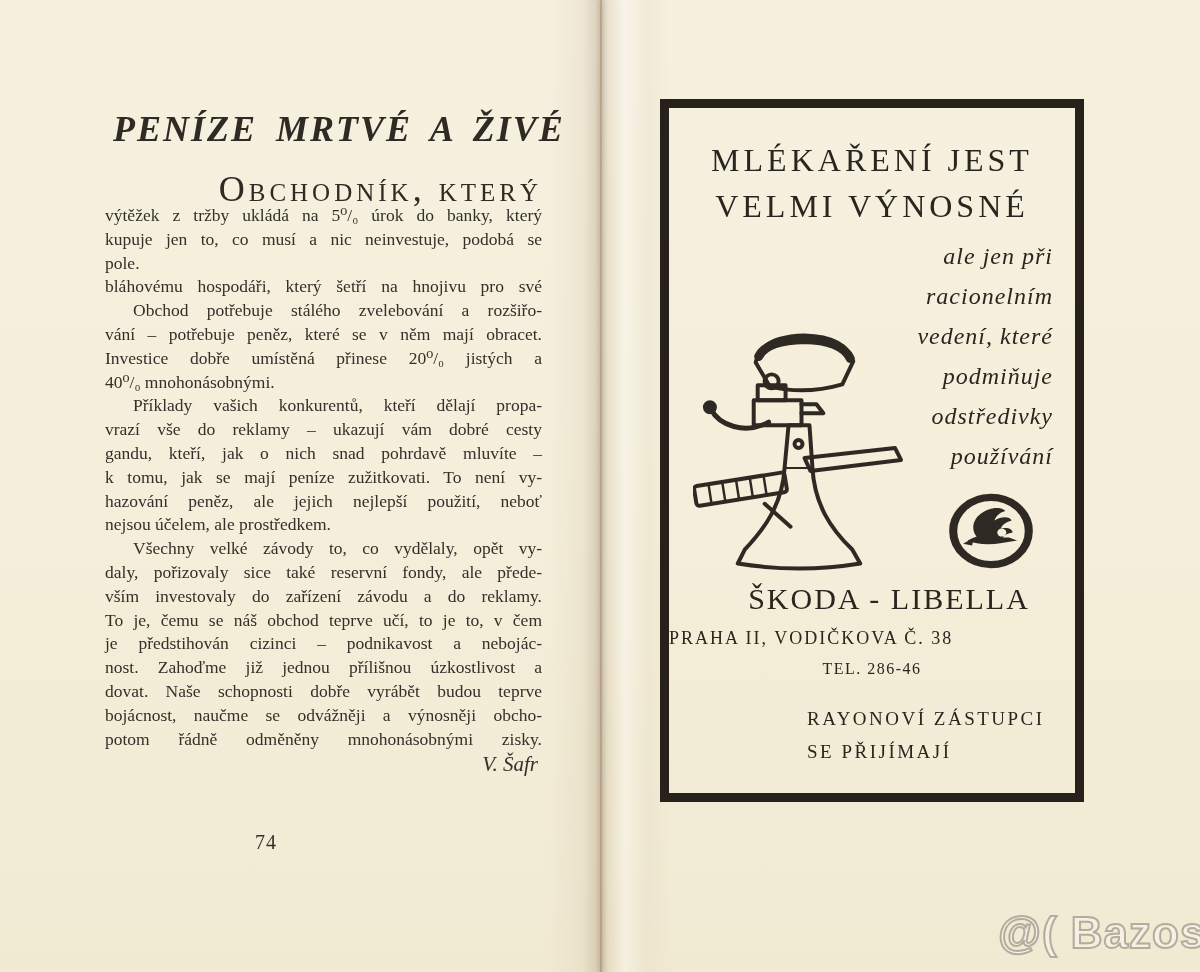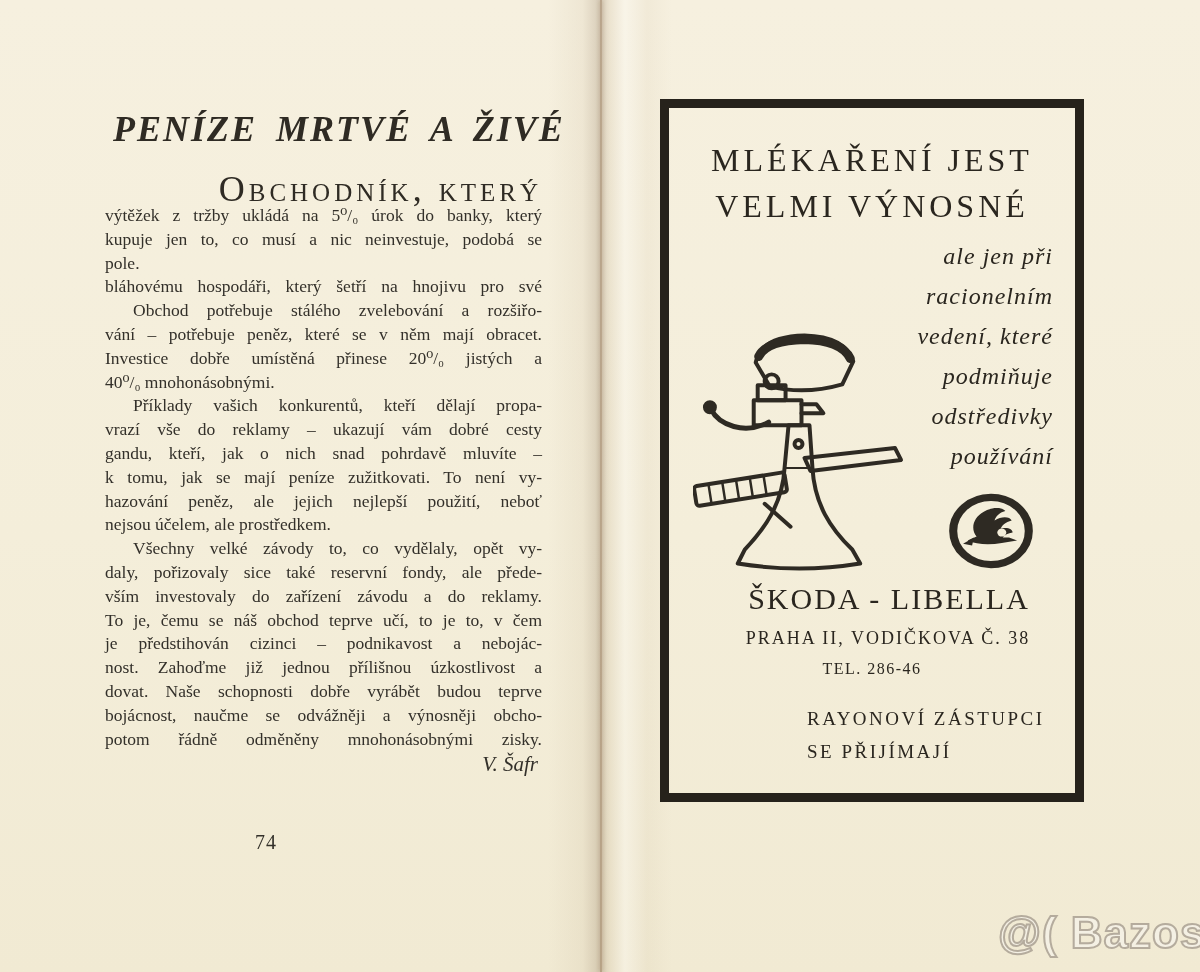--- a/index.html
+++ b/index.html
@@ -62,22 +62,22 @@
   .tagline .tg-line{
     font-style:italic;font-size:24px;line-height:40px;letter-spacing:1px;white-space:nowrap;
   }
   .machine{position:absolute;left:24px;top:218px;width:214px;height:256px;}
   .logo{position:absolute;left:277px;top:383px;width:90px;height:80px;}
   .brand{
     position:absolute;left:0;top:474px;width:406px;text-align:center;white-space:nowrap;
     font-size:30px;letter-spacing:2px;font-weight:500;margin-left:17px;
   }
   .address{
-    position:absolute;left:0;top:520px;width:406px;text-align:center;white-space:nowrap;
-    font-size:18px;letter-spacing:2px;margin-left:16px;
+    position:absolute;left:0;top:520px;width:406px;white-space:nowrap;
+    font-size:18px;letter-spacing:2px;
   }
   .tel{
     position:absolute;left:0;top:552px;width:406px;text-align:center;white-space:nowrap;
     font-size:16px;letter-spacing:1.5px;
   }
   .note{position:absolute;left:138px;top:594px;}
   .note div{font-size:19px;letter-spacing:2.5px;line-height:33px;white-space:nowrap;}
   
   .watermark{
     position:absolute;left:998px;top:908px;white-space:nowrap;

